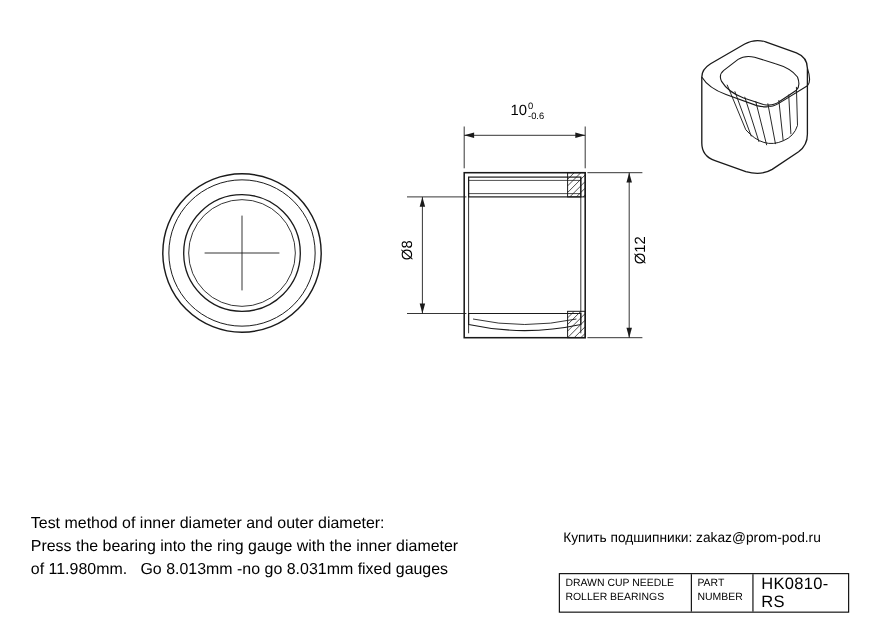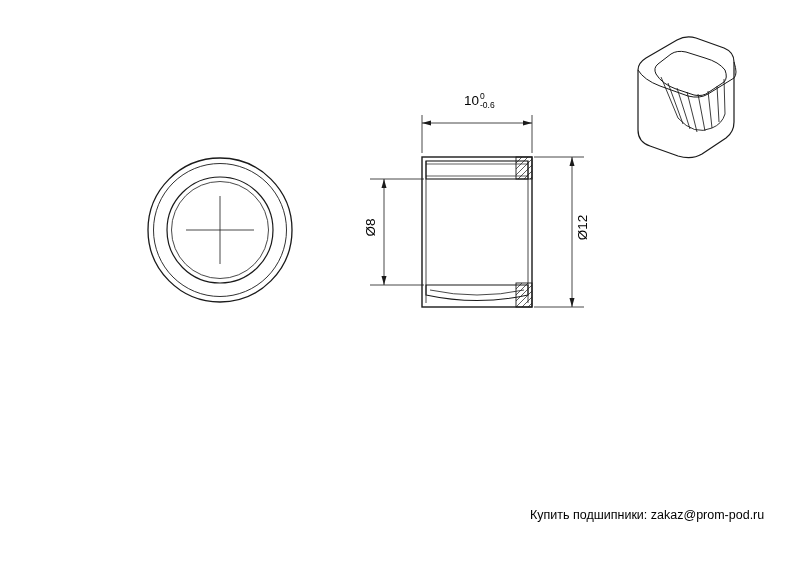--- a/index.html
+++ b/index.html
@@ -29,24 +29,23 @@
     top: 466px;
     width: 470px;
     font-size: 14.5px;
     line-height: 21px;
     white-space: pre;
   }
 
   
   #promo {
     left: 512px;
-    top: 508px;
+    top: 482px;
     font-size: 12.5px;
     white-space: nowrap;
-    margin-left: 18px;
   }
 
   
   #titleblock {
     left: 508px;
     top: 521px;
     width: 264px;
     height: 36px;
     border: 1px solid #000;
     box-sizing: border-box;
@@ -207,17 +206,27 @@
       <line x1="67" y1="74" x2="77" y2="114"></line>
       <line x1="78" y1="76" x2="85" y2="113"></line>
       <line x1="88" y1="73" x2="92" y2="110"></line>
       <line x1="97" y1="68" x2="99" y2="104"></line>
       <line x1="104" y1="61" x2="105" y2="96"></line>
       <path d="M58 100 Q74 118 92 110" stroke-width="0.9"></path>
       <path d="M92 110 Q102 106 105 96" stroke-width="0.9"></path>
     </g>
   </svg>
 
+  <div id="notes" class="abs">Test method of inner diameter and outer diameter:
+Press the bearing into the ring gauge with the inner diameter
+of 11.980mm.   Go 8.013mm -no go 8.031mm fixed gauges</div>
 
   <div id="promo" class="abs">Купить подшипники: zakaz@prom-pod.ru</div>
 
+  <div id="titleblock" class="abs">
+    <div id="tb-desc">DRAWN CUP NEEDLE
+ROLLER BEARINGS</div>
+    <div id="tb-partlabel">PART
+NUMBER</div>
+    <div id="tb-partno">HK0810-RS</div>
+  </div>
 
 </div>
 
 </body></html>

